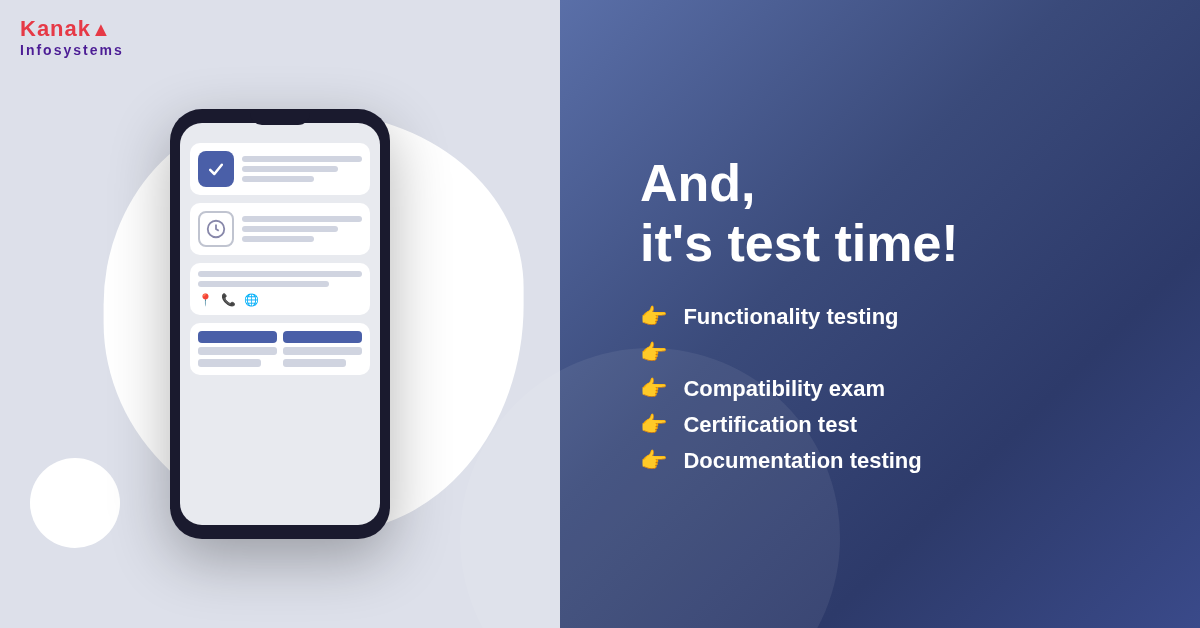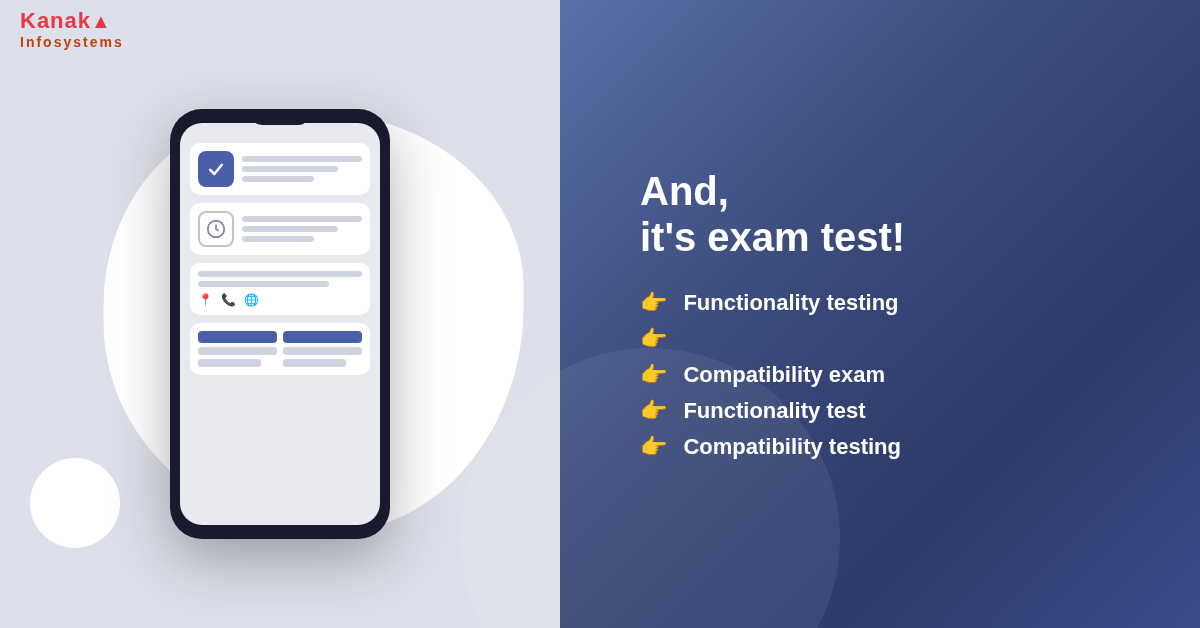--- a/index.html
+++ b/index.html
@@ -75,21 +75,21 @@
       height: 380px;
       border-radius: 50%;
       background: rgba(255,255,255,0.07);
       bottom: -100px;
       left: -100px;
     }
 
     
     .logo {
       position: absolute;
-      top: 4px;
+      top: 12px;
       left: 20px;
       z-index: 10;
       display: flex;
       flex-direction: column;
       line-height: 1.1;
     }
 
     .logo-kanak {
       font-size: 28px;
       font-weight: 900;
@@ -98,21 +98,21 @@
     }
 
     .logo-kanak span {
       color: #e63946;
       font-size: 22px;
     }
 
     .logo-infosystems {
       font-size: 14px;
       font-weight: 600;
-      color: #c2410c;
+      color: #4c1d95;
       letter-spacing: 2px;
     }
 
     
     .phone {
       position: relative;
       z-index: 5;
       width: 220px;
       height: 430px;
       background: #1a1a2e;
@@ -224,21 +224,21 @@
 
     .col-lines {
       flex: 1;
       display: flex;
       flex-direction: column;
       gap: 4px;
     }
 
     
     .headline {
-      font-size: 40px;
+      font-size: 52px;
       font-weight: 900;
       color: white;
       line-height: 1.15;
       margin-bottom: 30px;
       position: relative;
       z-index: 5;
     }
 
     .checklist {
       list-style: none;
@@ -350,39 +350,39 @@
 
       </div>
     </div>
   </div>
 
   <div class="right-panel">
     <div class="right-circle"></div>
 
     <div class="headline">
       <div>And,</div>
-      <div>it's exam test!</div>
+      <div>it's test time!</div>
     </div>
 
     <ul class="checklist">
       <li class="checklist-item">
         <span class="finger-icon">👉</span>
         <span>Functionality testing</span>
       </li>
       <li class="checklist-item">
         <span class="finger-icon">👉</span>
       </li>
       <li class="checklist-item">
         <span class="finger-icon">👉</span>
         <span>Compatibility exam</span>
       </li>
       <li class="checklist-item">
         <span class="finger-icon">👉</span>
-        <span>Functionality test</span>
-      </li>
-      <li class="checklist-item">
-        <span class="finger-icon">👉</span>
-        <span>Compatibility testing</span>
+        <span>Certification test</span>
+      </li>
+      <li class="checklist-item">
+        <span class="finger-icon">👉</span>
+        <span>Documentation testing</span>
       </li>
     </ul>
   </div>
 
 </div>
 
 </body></html>

